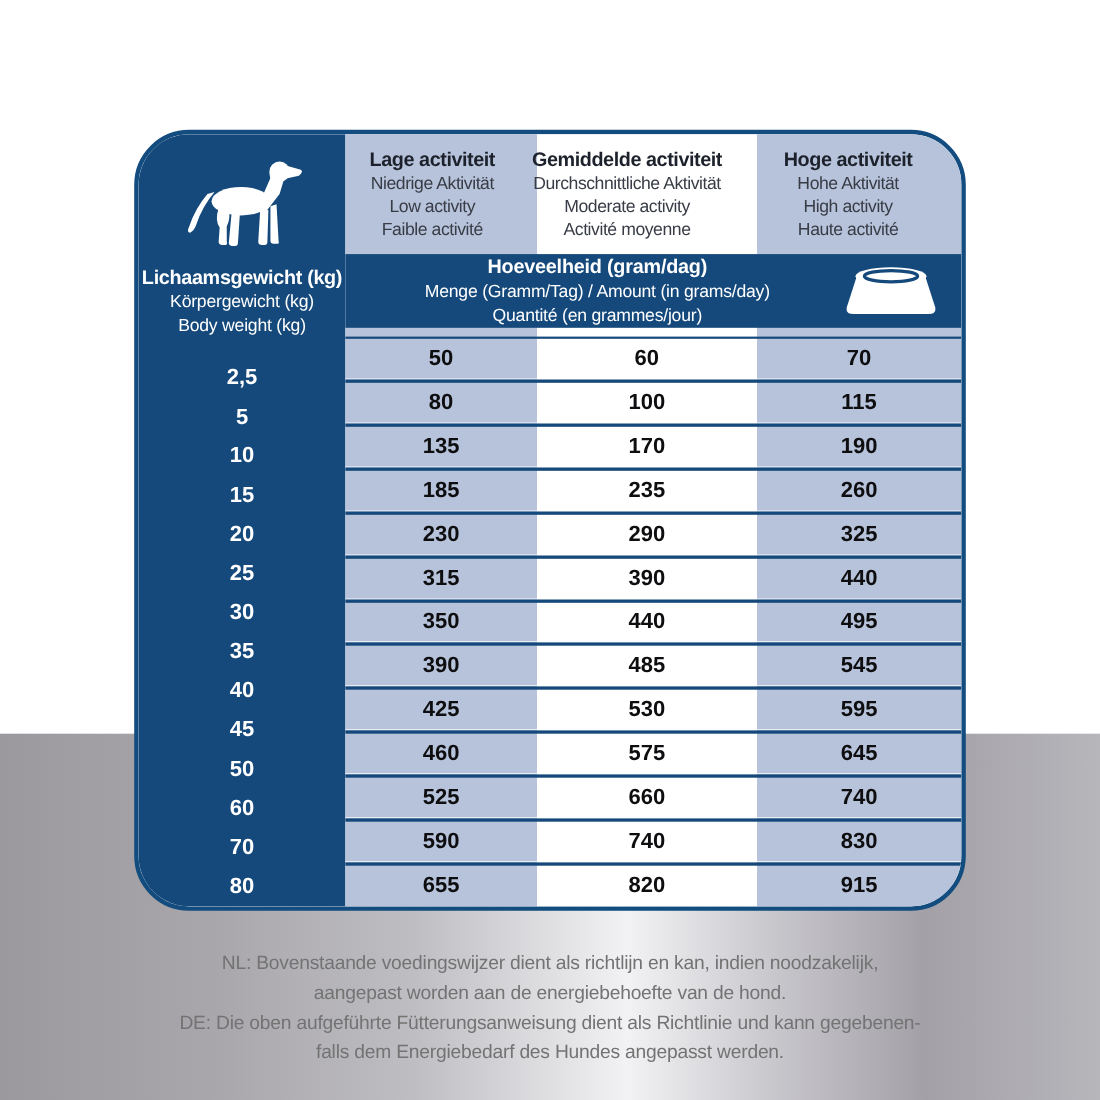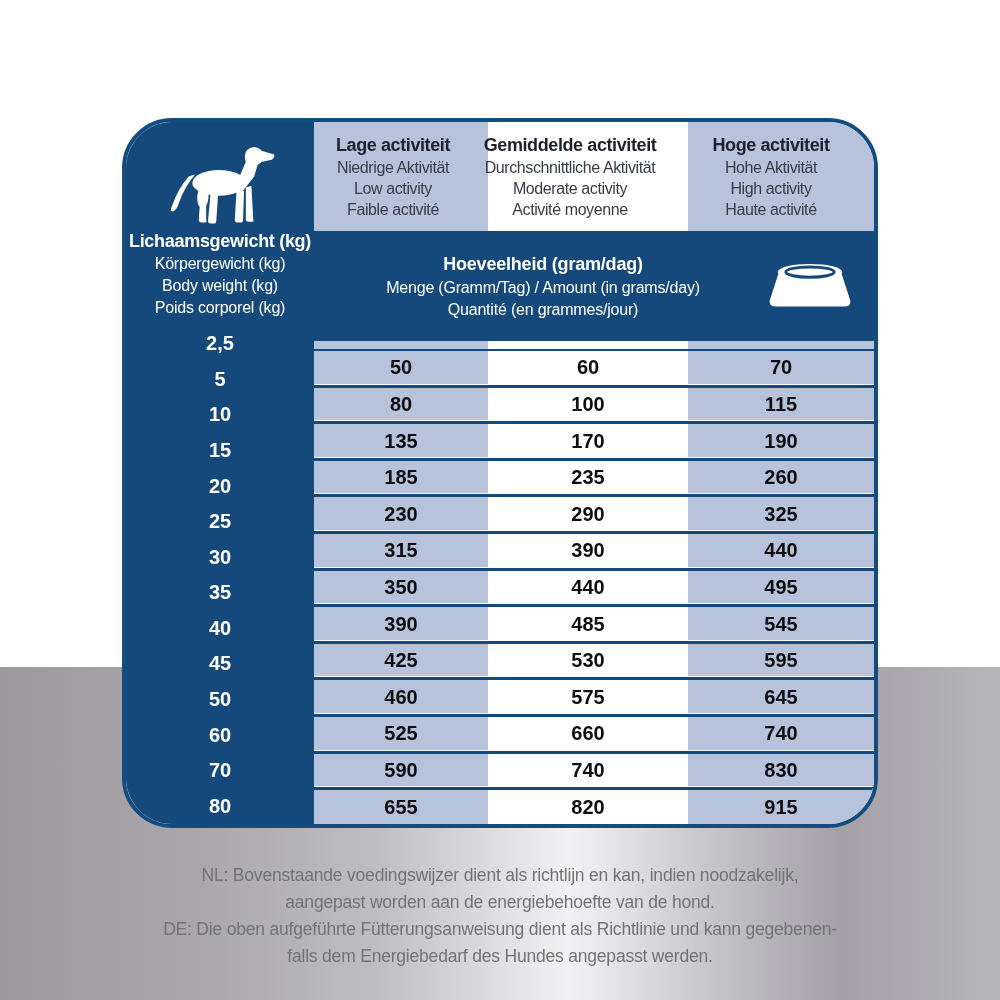--- a/index.html
+++ b/index.html
@@ -21,21 +21,21 @@
   .wcell{flex:1 1 0;display:flex;align-items:center;justify-content:center;
          font-weight:bold;font-size:20px;box-sizing:border-box;}
   
   .data-area{flex:1;display:flex;flex-direction:column;
     background:linear-gradient(90deg,#b7c3da 0,#b7c3da 174px,#ffffff 174px,#ffffff 374px,#b7c3da 374px,#b7c3da 100%);}
   .header-row{height:109px;display:flex;}
   .hcell{display:flex;flex-direction:column;justify-content:center;text-align:center;color:#383c46;}
   .hcell .b{font-weight:bold;font-size:18px;line-height:23px;color:#1c212c;letter-spacing:-0.4px;}
   .hcell .r{font-size:16px;line-height:21px;letter-spacing:-0.4px;}
   .c1{width:158px;}.c2{width:196px;justify-content:center;}.c3{flex:1;}
-  .sub-header{height:110px;background:#15497b;display:flex;align-items:center;color:#fff;}
+  .sub-header{height:67px;background:#15497b;display:flex;align-items:center;color:#fff;}
   .sub-text{flex:1;text-align:center;padding-left:26px;}
   .sub-text .b{font-weight:bold;font-size:18px;line-height:25px;letter-spacing:-0.2px;}
   .sub-text .r{font-size:16px;line-height:22px;letter-spacing:-0.2px;}
   .bowl-zone{width:128px;flex-shrink:0;display:flex;align-items:center;justify-content:center;}
   .bowl-zone svg{width:88px;height:56px;}
   .rows{flex:1;display:flex;flex-direction:column;}
   .trow{flex:1 1 0;display:flex;box-sizing:border-box;border-bottom:3px solid #15497b;
         box-shadow:inset 0 -1px 0 rgba(255,255,255,0.9);}
   .trow:first-child{border-top:2px solid #15497b;}
   .trow:last-child{border-bottom:none;box-shadow:none;}
@@ -67,21 +67,20 @@
             <path d="M93,56 L93,90 Q93,93 96,93 L100,93 Q102,93 101,90 L99,54 Z"></path>
             <path d="M42,58 Q38,70 43,77 L42,91 Q42,94 45,94 L49,94 Q51,94 50,91 L50,76 Q54,68 52,58 Z"></path>
             <path d="M55,60 L52,92 Q52,95 55,95 L59,95 Q61,95 61,92 L63,62 Z"></path>
           </g>
         </svg>
       </div>
       <div class="weight-head">
         <div class="b">Lichaamsgewicht (kg)</div>
         <div class="r">Körpergewicht (kg)</div>
         <div class="r">Body weight (kg)</div>
-        <div class="r">Poids corporel (kg)</div>
       </div>
       <div class="gap8"></div>
       <div class="weights">
   <div class="wcell">2,5</div>
 
   <div class="wcell">5</div>
 
   <div class="wcell">10</div>
 
   <div class="wcell">15</div>

